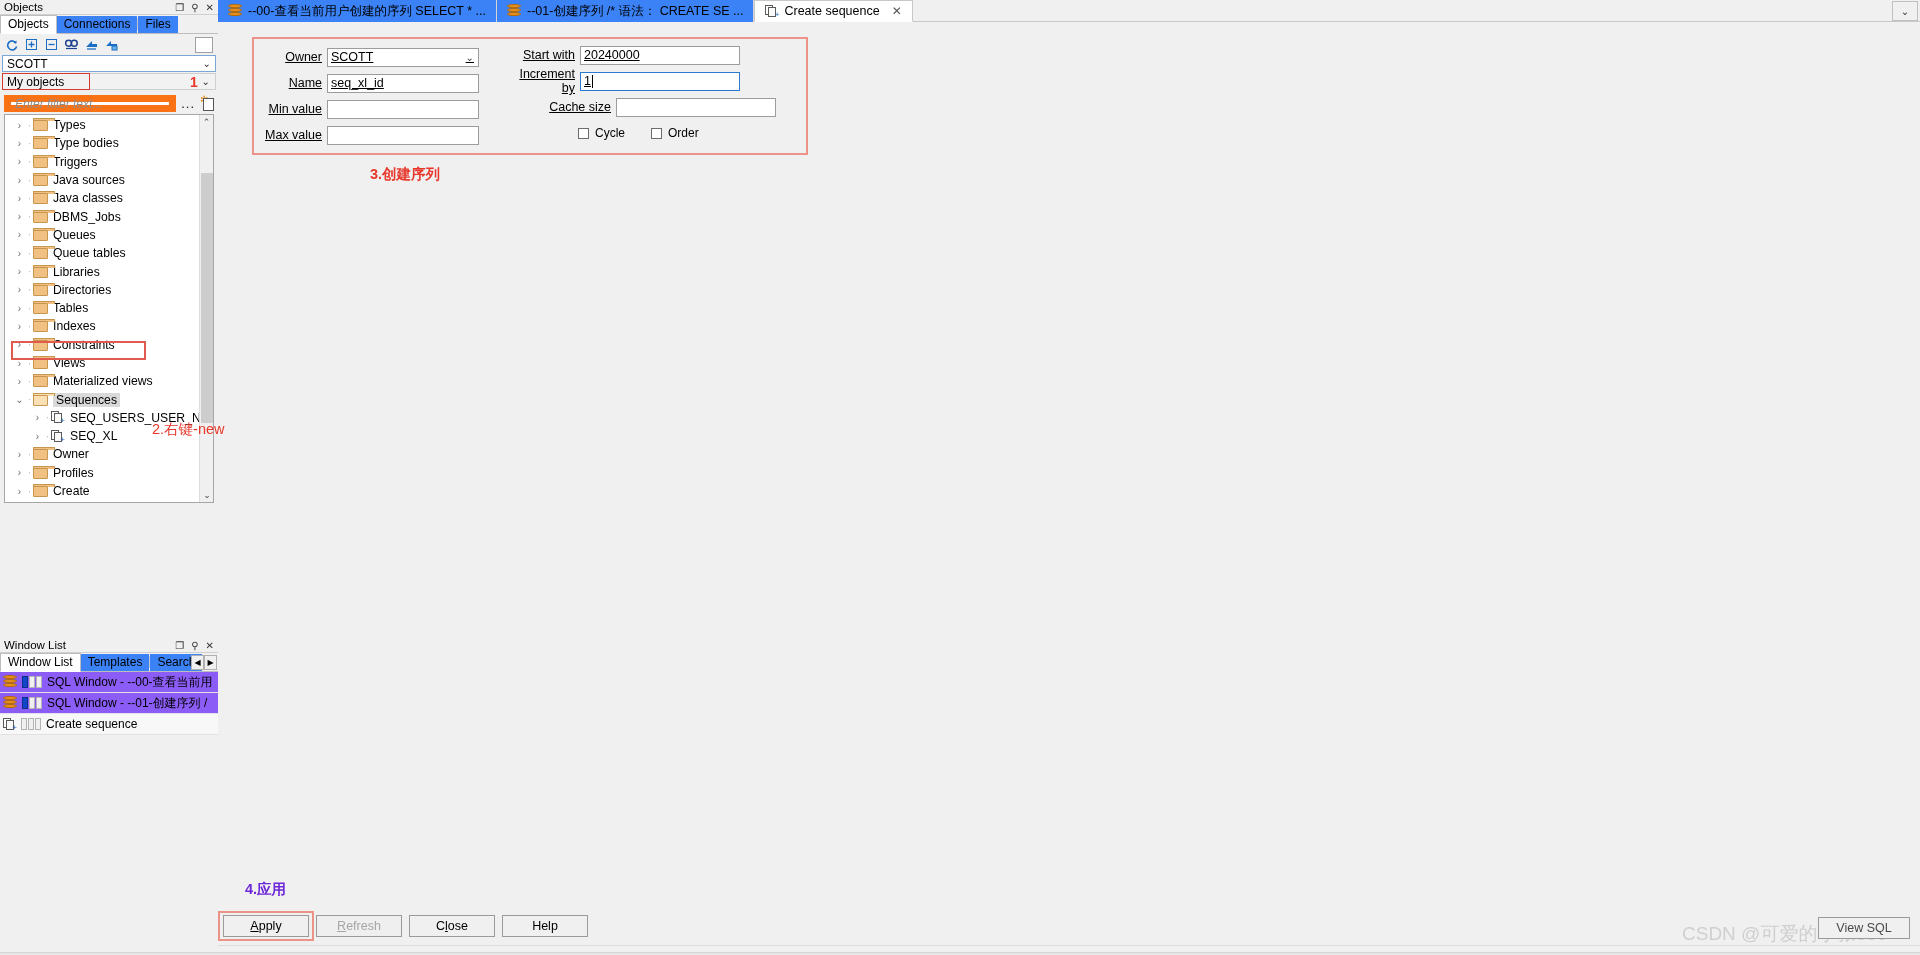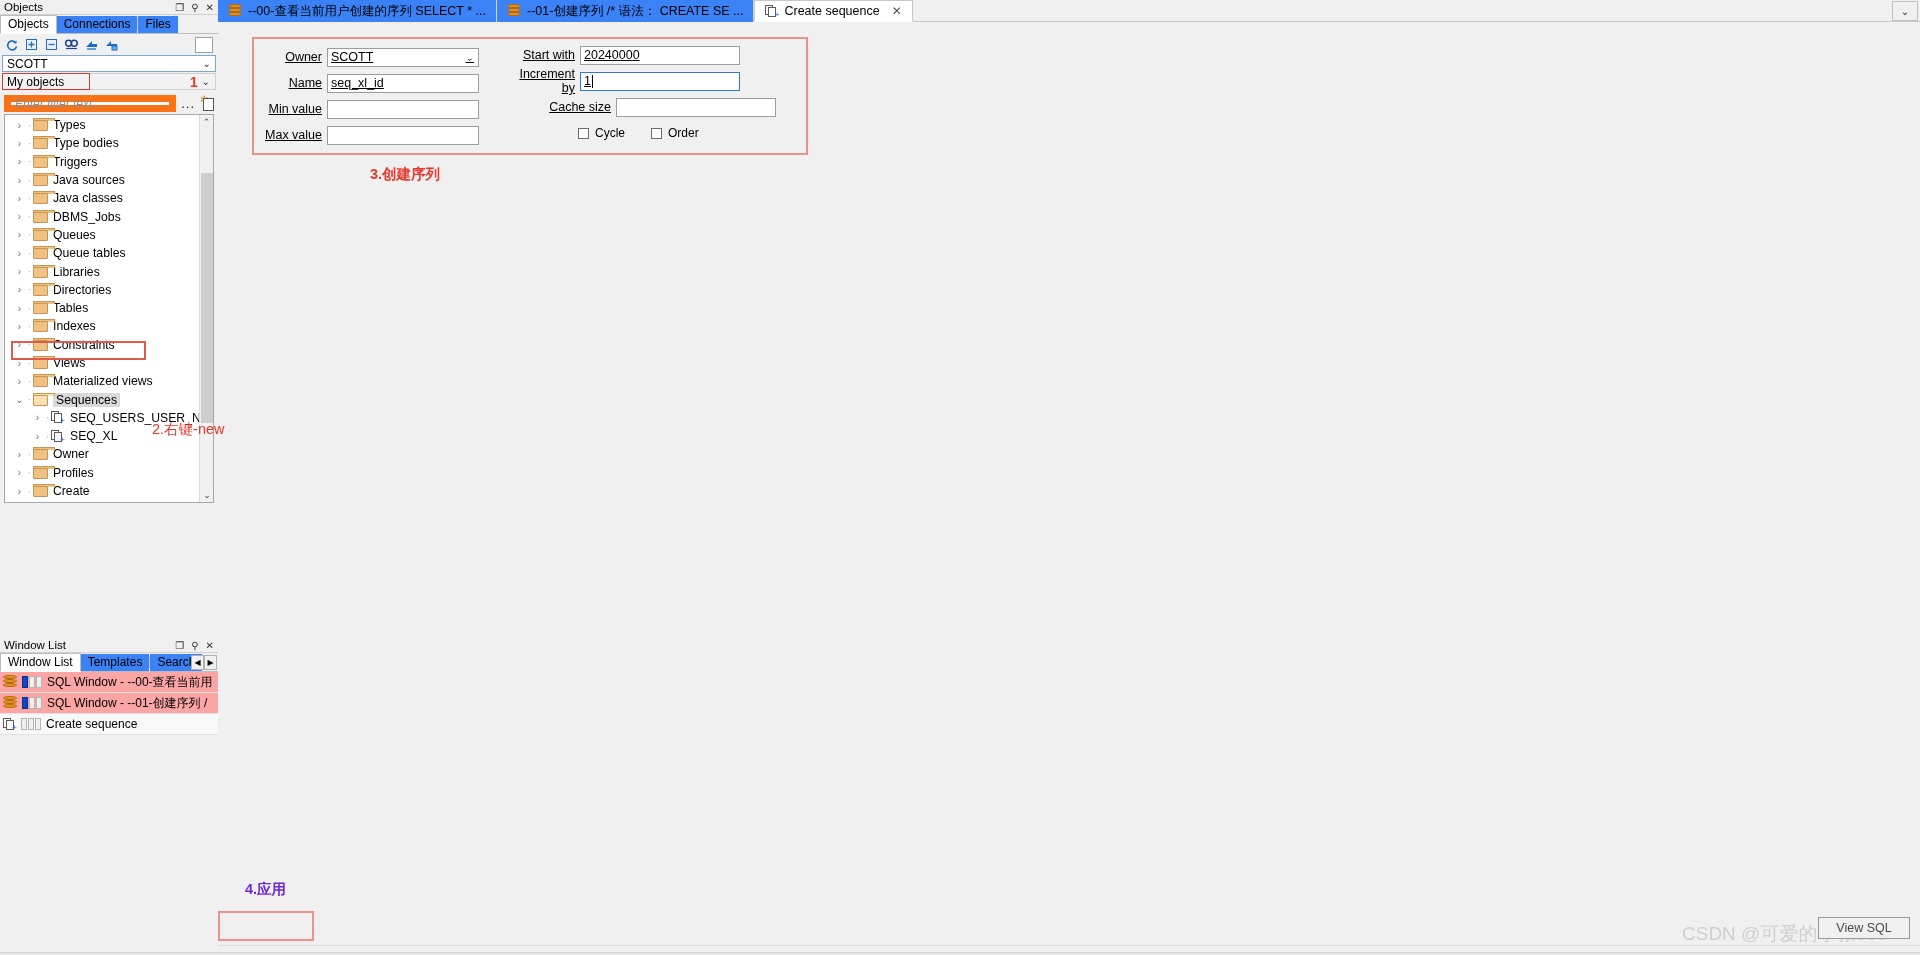--- a/index.html
+++ b/index.html
@@ -117,21 +117,21 @@
 
   .vscroll{ position:absolute; right:0; top:0; width:14px; bottom:0; background:#f0f0f0;
             border-left:1px solid #dcdcdc; }
   .vsarrow{ height:14px; display:flex; align-items:center; justify-content:center;
             font-size:9px; color:#444; }
   .vsthumb{ position:absolute; left:1px; width:12px; background:#cdcdcd; }
 
   
   .wdock{ position:absolute; left:0; top:638px; width:218px; }
   .wlrow{ height:21px; display:flex; align-items:center; gap:5px; padding:0 3px;
-          font-size:12px; background:#fca5a5; border-bottom:1px solid #e2e2e2; white-space:nowrap;
+          font-size:12px; background:#8b5cf6; border-bottom:1px solid #e2e2e2; white-space:nowrap;
           overflow:hidden; }
   .wlrow.sel{ background:#f8f8f8; }
   .bars{ display:flex; gap:1px; }
   .bars u{ width:6px; height:12px; border:1px solid #b4b4b4; background:#f0f0f0;
            text-decoration:none; }
   .bars u.on{ background:#1246c8; border-color:#0a2f8f; }
 
   
   .formwrap{ position:absolute; left:252px; top:37px; width:556px; height:118px;
              border:2px solid #eb9289; background:#f0f0f0; }
@@ -597,19 +597,33 @@
         <span style="width:14px;"></span>
         <span class="cb"></span>
         <span>Order</span>
       </div>
     </div>
   </div>
 
   <div class="marker3">3.创建序列</div>
   <div class="marker4">4.应用</div>
 
+  <div class="btnrow">
+    <div class="btn" style="left:5px;width:86px;">
+      <span><u>A</u><span>pply</span></span>
+    </div>
+    <div class="btn disabled" style="left:98px;width:86px;">
+      <span><u>R</u><span>efresh</span></span>
+    </div>
+    <div class="btn" style="left:191px;width:86px;">
+      <span><span>C</span><u>l</u><span>ose</span></span>
+    </div>
+    <div class="btn" style="left:284px;width:86px;">
+      <span>Help</span>
+    </div>
+  </div>
   <div class="applyring"></div>
   <div class="hr"></div>
 
   <div class="watermark">CSDN @可爱的小张666</div>
   <div class="viewsql">View SQL</div>
   <div class="hsplit"></div>
 </div>
 
 </body></html>

